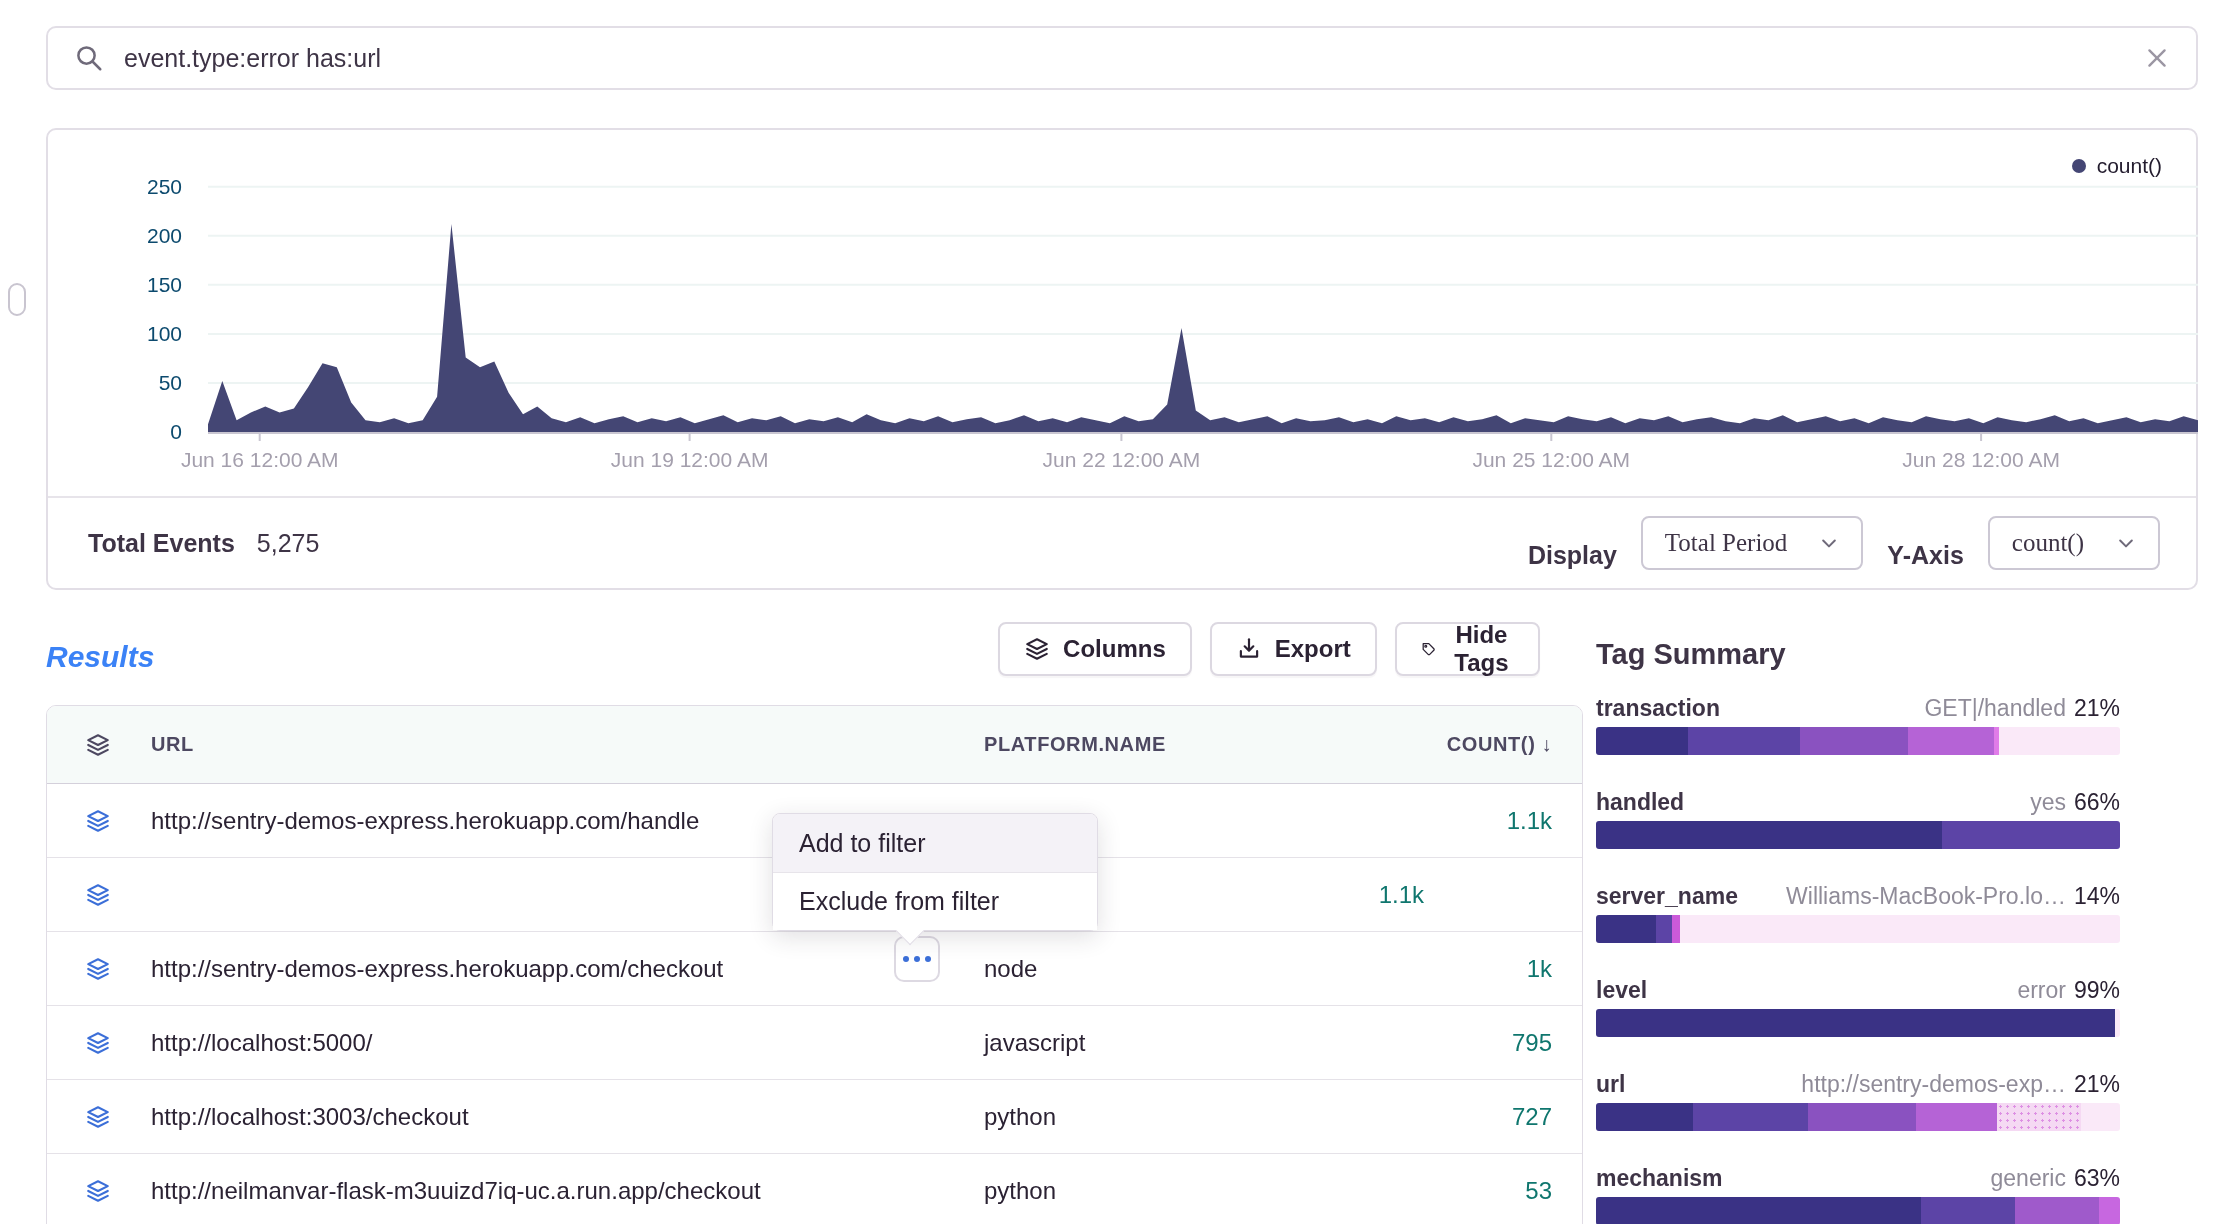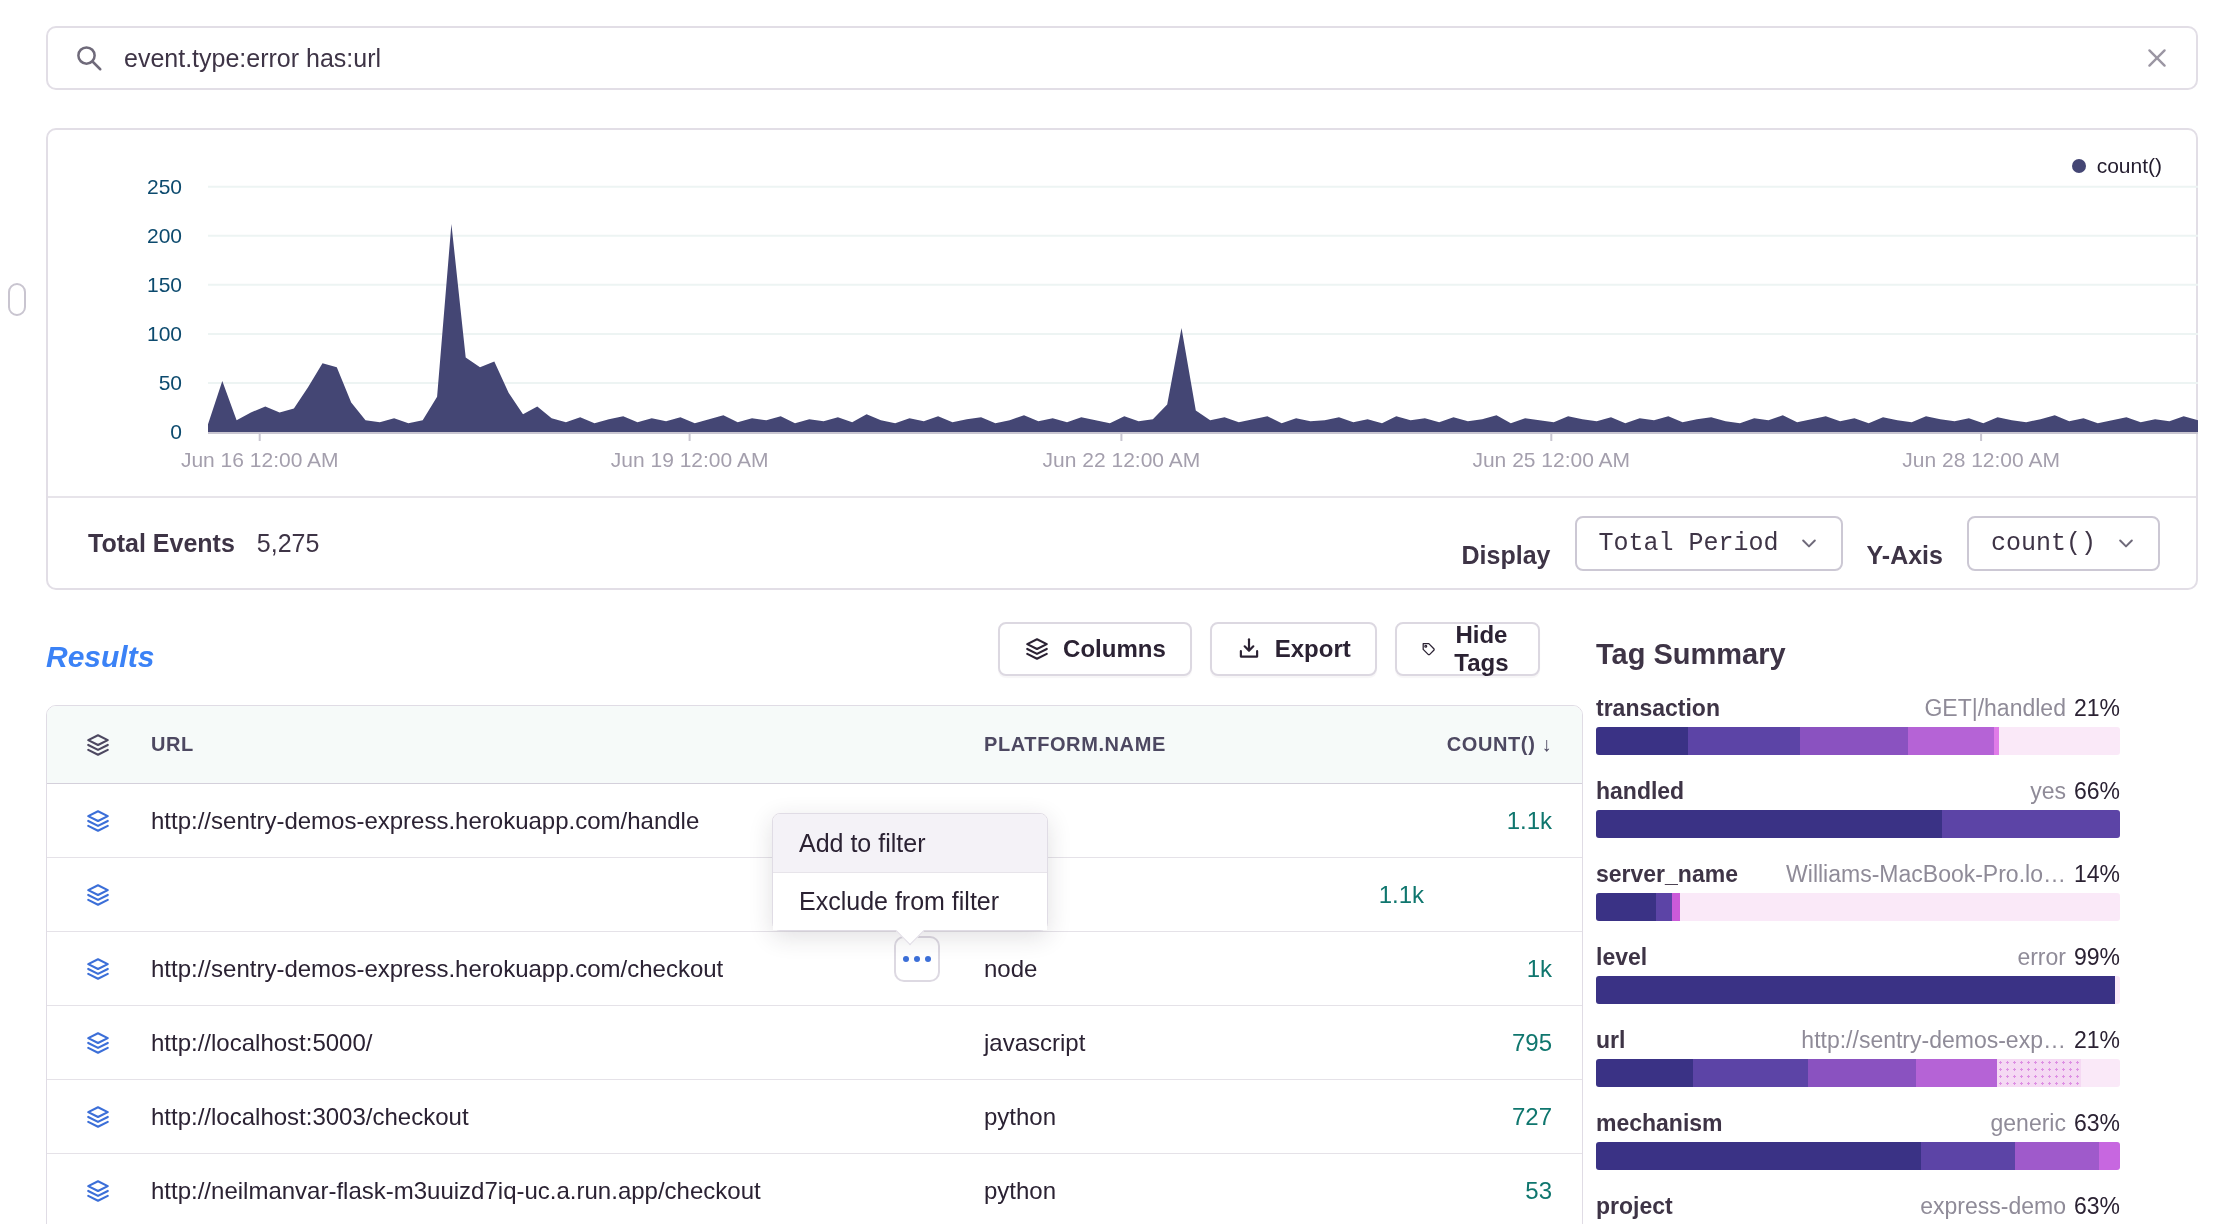--- a/index.html
+++ b/index.html
@@ -32,23 +32,23 @@
   .x-labels { position:absolute; left:160px; top:318px; width:1990px; height:30px; }
   .x-labels div { position:absolute; transform:translateX(-50%); font-size:21px; color:#A49FAD; white-space:nowrap; }
   .chart-footer { position:absolute; left:0; right:0; bottom:0; height:92px;
     border-top:2px solid #E7E4EA; display:flex; align-items:center; justify-content:space-between;
     padding:0 36px 0 40px; }
   .cf-left { display:flex; align-items:center; gap:22px; }
   .cf-left .k { font-size:25px; font-weight:bold; color:#3E3446; }
   .cf-left .v { font-size:25px; color:#3E3446; }
   .cf-right { display:flex; align-items:center; gap:24px; }
   .cf-right .k { font-size:25px; font-weight:bold; color:#3E3446;margin-top:24px; }
-  .dd-btn { display:flex; align-items:center; gap:20px; border:2px solid #CCC8D4; border-radius:8px;
+  .dd-btn { display:flex; align-items:center; gap:32px; border:2px solid #CCC8D4; border-radius:8px;
     background:#fff; padding:11px 22px; font-size:25px; color:#3E3446; cursor:pointer;
-    font-family:Liberation Mono, monospace; }
+    font-family:Liberation Serif, serif; }
 
   
   .results-title { position:absolute; left:46px; top:640px; font-size:30px; font-weight:bold; color:#3b82f6;font-style:italic; }
   .toolbar { position:absolute; top:622px; left:1046px; width:494px; height:54px;
     display:flex; justify-content:flex-end; gap:18px; }
   .btn { display:flex; align-items:center; gap:13px; background:#fff; border:2px solid #DCD8E1;
     border-radius:8px; padding:0 24px; font-size:24px; font-weight:bold; color:#2B2233;
     cursor:pointer; font-family:"Liberation Sans", sans-serif; box-shadow:0 2px 1px rgba(43,34,51,0.04); }
 
   
@@ -64,33 +64,33 @@
   .t-row .plat { font-size:24px; color:#2B2233; }
   .t-row .cnt { font-size:24px; color:#0f766e; text-align:right; }
   .row-icon { display:flex; color:#3C6FD8; }
   .head-icon { display:flex; color:#4D4861; }
 
   
   .dots-btn { position:absolute; left:847px; top:230px; width:46px; height:46px; background:#fff;
     border:2px solid #DDD9E2; border-radius:10px; display:flex; align-items:center; justify-content:center;
     gap:5px; cursor:pointer; z-index:5; }
   .dots-btn i { width:6px; height:6px; border-radius:50%; background:#3C6FD8; }
-  .ctx-menu { position:absolute; left:725px; top:107px; width:276px; background:#fff;
+  .ctx-menu { position:absolute; left:725px; top:107px; width:326px; background:#fff;
     border:1px solid #E0DCE5; border-radius:8px; box-shadow:0 6px 24px rgba(43,34,51,0.14); z-index:10; }
   .ctx-item { height:58px; display:flex; align-items:center; padding:0 26px; font-size:25px;
     color:#2B2233; cursor:pointer; background:#fff; }
   .ctx-item.hover { background:#F4F2F7; border-radius:7px 7px 0 0; }
   .ctx-item + .ctx-item { border-top:1px solid #E7E4EA; }
   .ctx-caret { position:absolute; left:127px; bottom:-11px; width:20px; height:20px; background:#fff;
     border-right:1px solid #E0DCE5; border-bottom:1px solid #E0DCE5; transform:rotate(45deg); }
 
   
   .tagsum { position:absolute; left:1596px; top:638px; width:524px; }
   .tagsum h2 { font-size:29px; font-weight:bold; color:#3E3446; margin-bottom:24px; }
-  .tag-block { margin-bottom:23px; cursor:pointer; }
+  .tag-block { margin-bottom:34px; cursor:pointer; }
   .tag-top { display:flex; justify-content:space-between; align-items:baseline; line-height:26px; }
   .tag-name { font-size:23px; font-weight:bold; color:#3E3446; }
   .tag-val { font-size:23px; color:#8F8B98; white-space:nowrap; }
   .tag-pct { font-size:23px; font-weight:normal; color:#2B2233; margin-left:8px; }
   .tag-bar { margin-top:6px; height:28px; border-radius:3px; overflow:hidden; display:flex; }
   .tag-bar div { height:100%; }
 </style>
 </head>
 <body>
 

